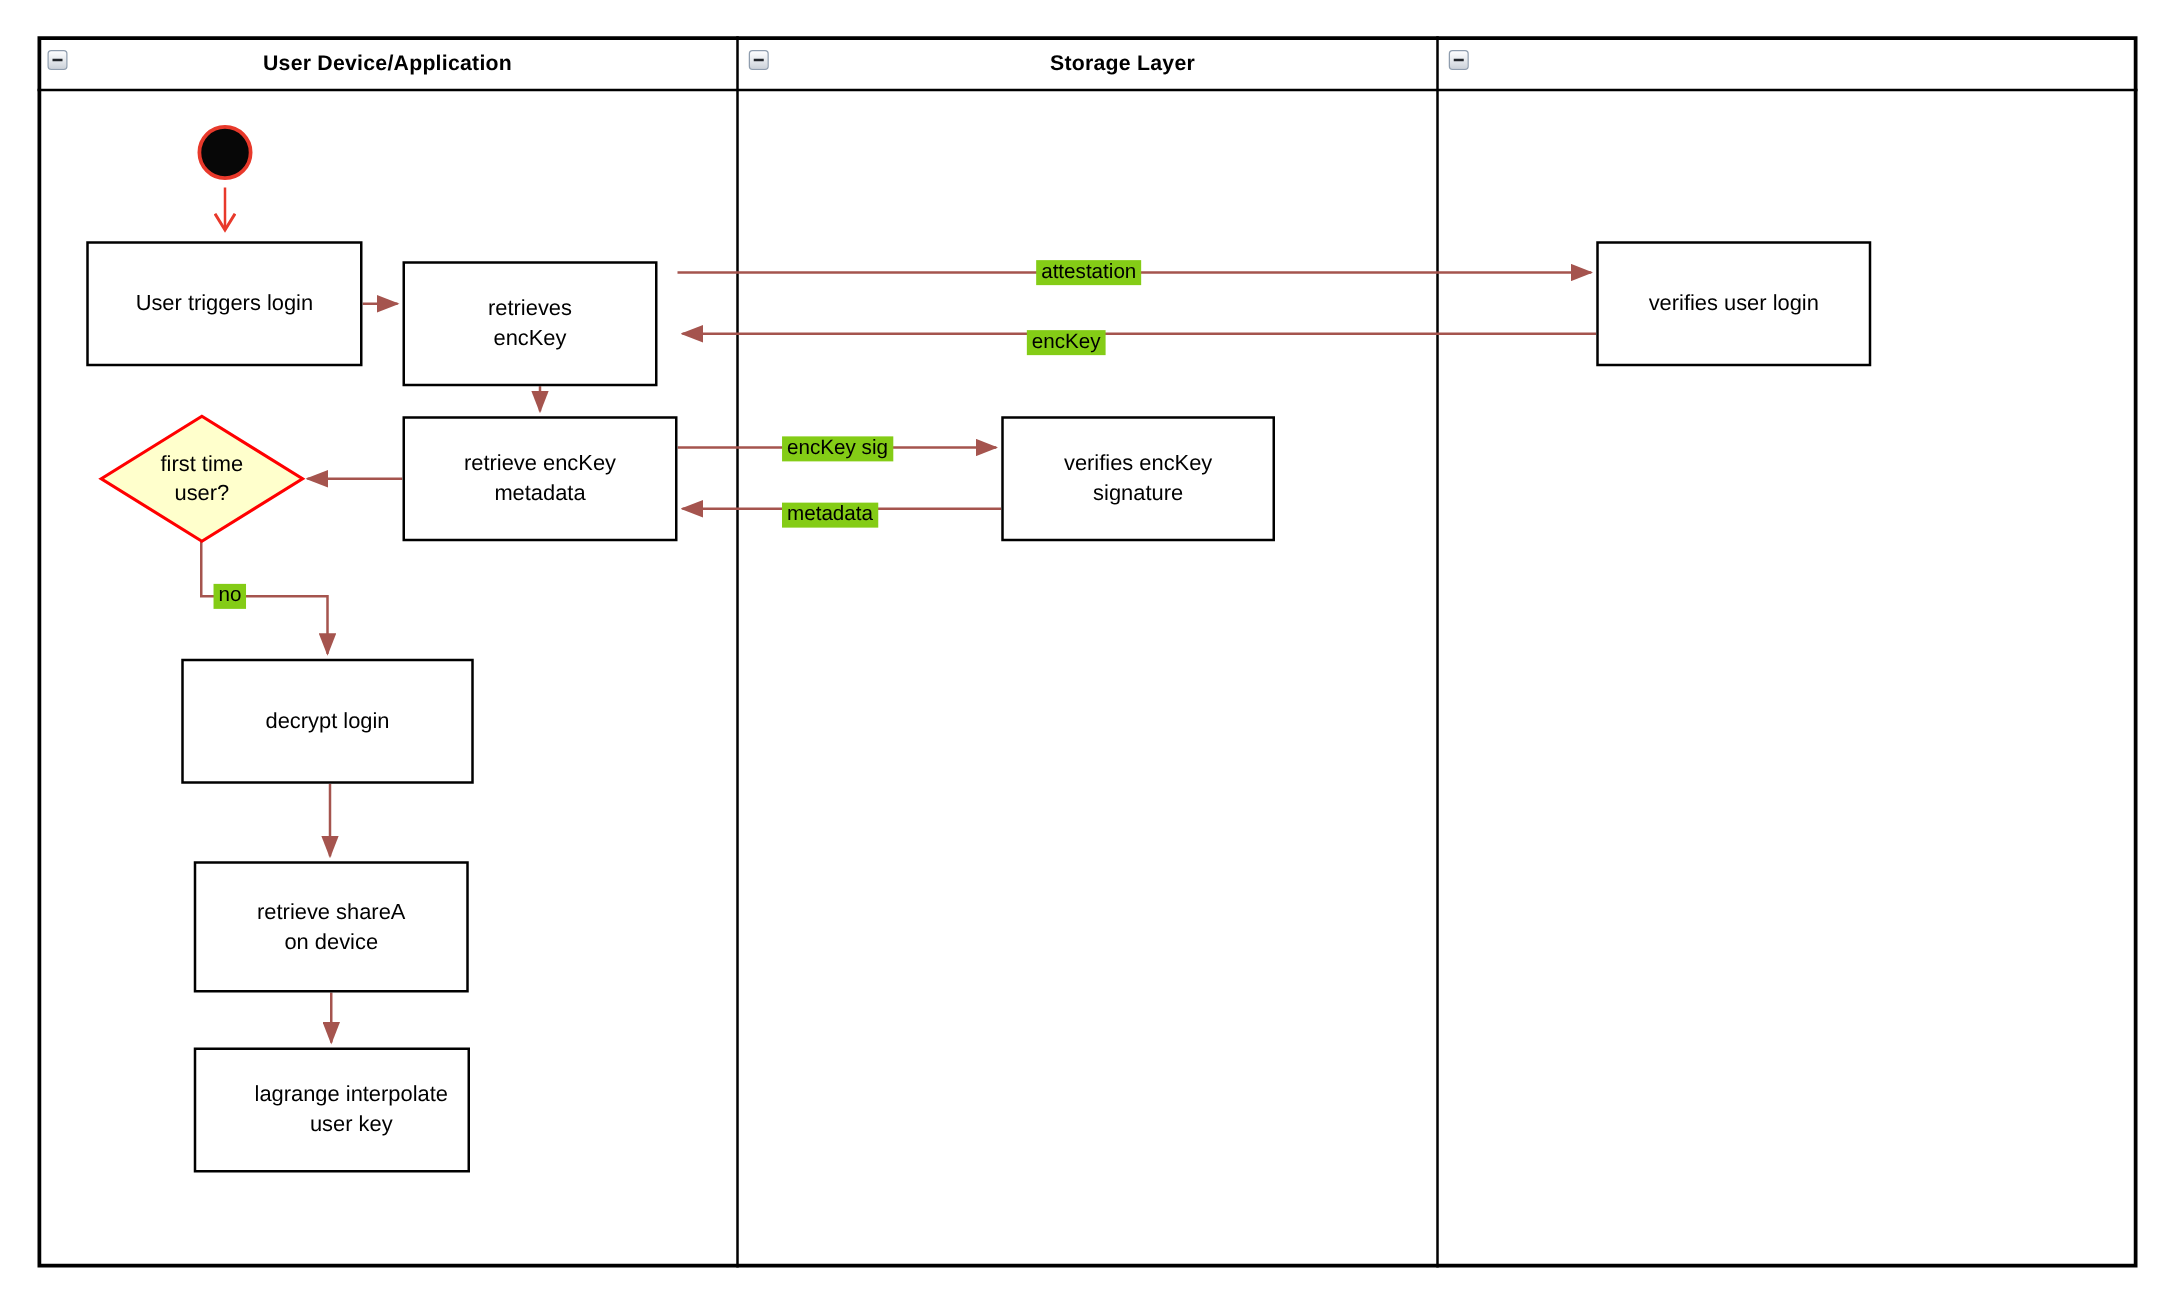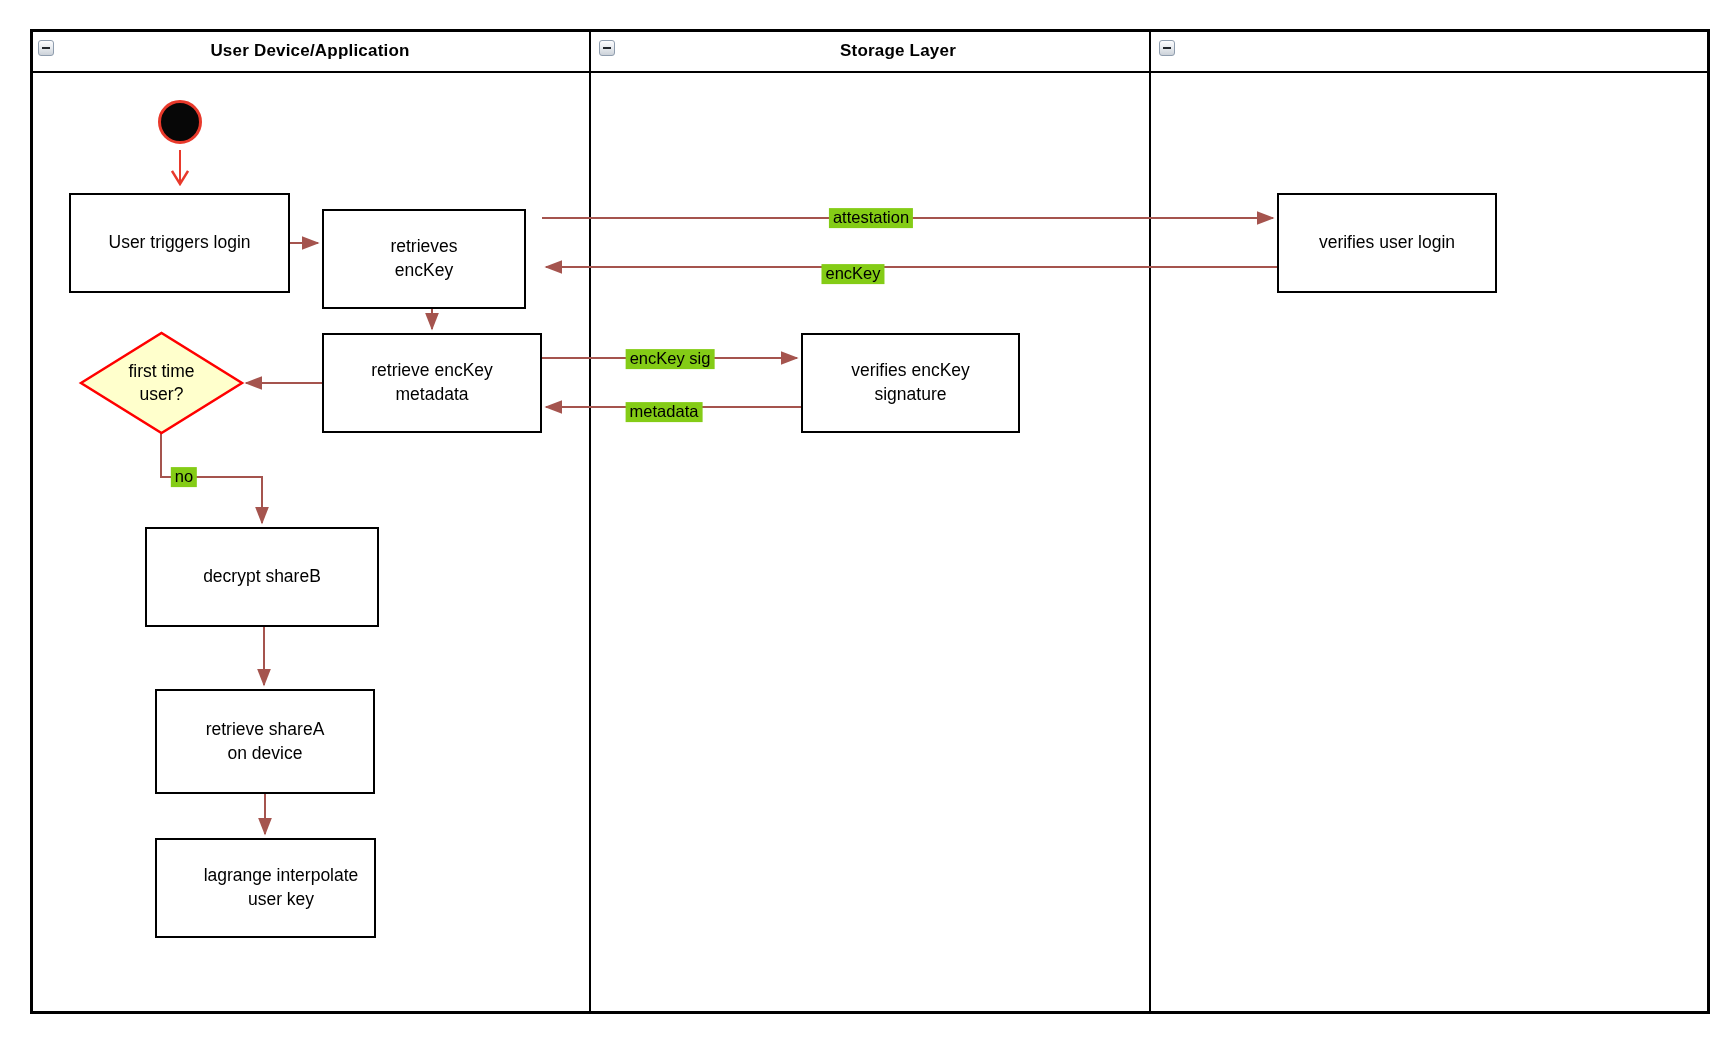--- a/index.html
+++ b/index.html
@@ -94,21 +94,21 @@
 
   <div class="node" style="left:322px; top:193px; width:204px; height:100px;margin-top:16px;">retrieves
 encKey</div>
 
   <div class="node" style="left:322px; top:333px; width:220px; height:100px;">retrieve encKey
 metadata</div>
 
   <div class="decision-label">first time
 user?</div>
 
-  <div class="node" style="left:145px; top:527px; width:234px; height:100px;">decrypt shareB</div>
+  <div class="node" style="left:145px; top:527px; width:234px; height:100px;">decrypt login</div>
 
   <div class="node" style="left:155px; top:689px; width:220px; height:105px;">retrieve shareA
 on device</div>
 
   <div class="node" style="left:155px; top:838px; width:221px; height:100px;padding-left:31px;">lagrange interpolate
 user key</div>
 
   <div class="node" style="left:801px; top:333px; width:219px; height:100px;">verifies encKey
 signature</div>
 

